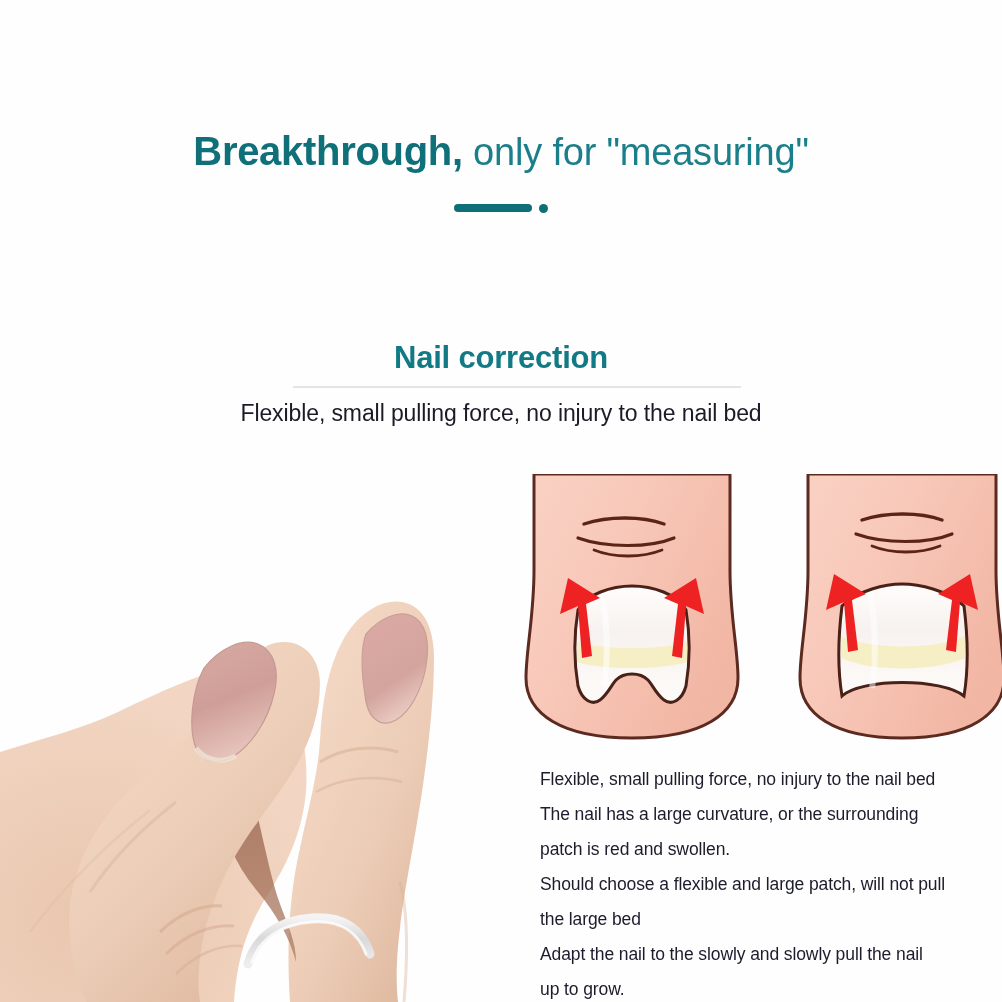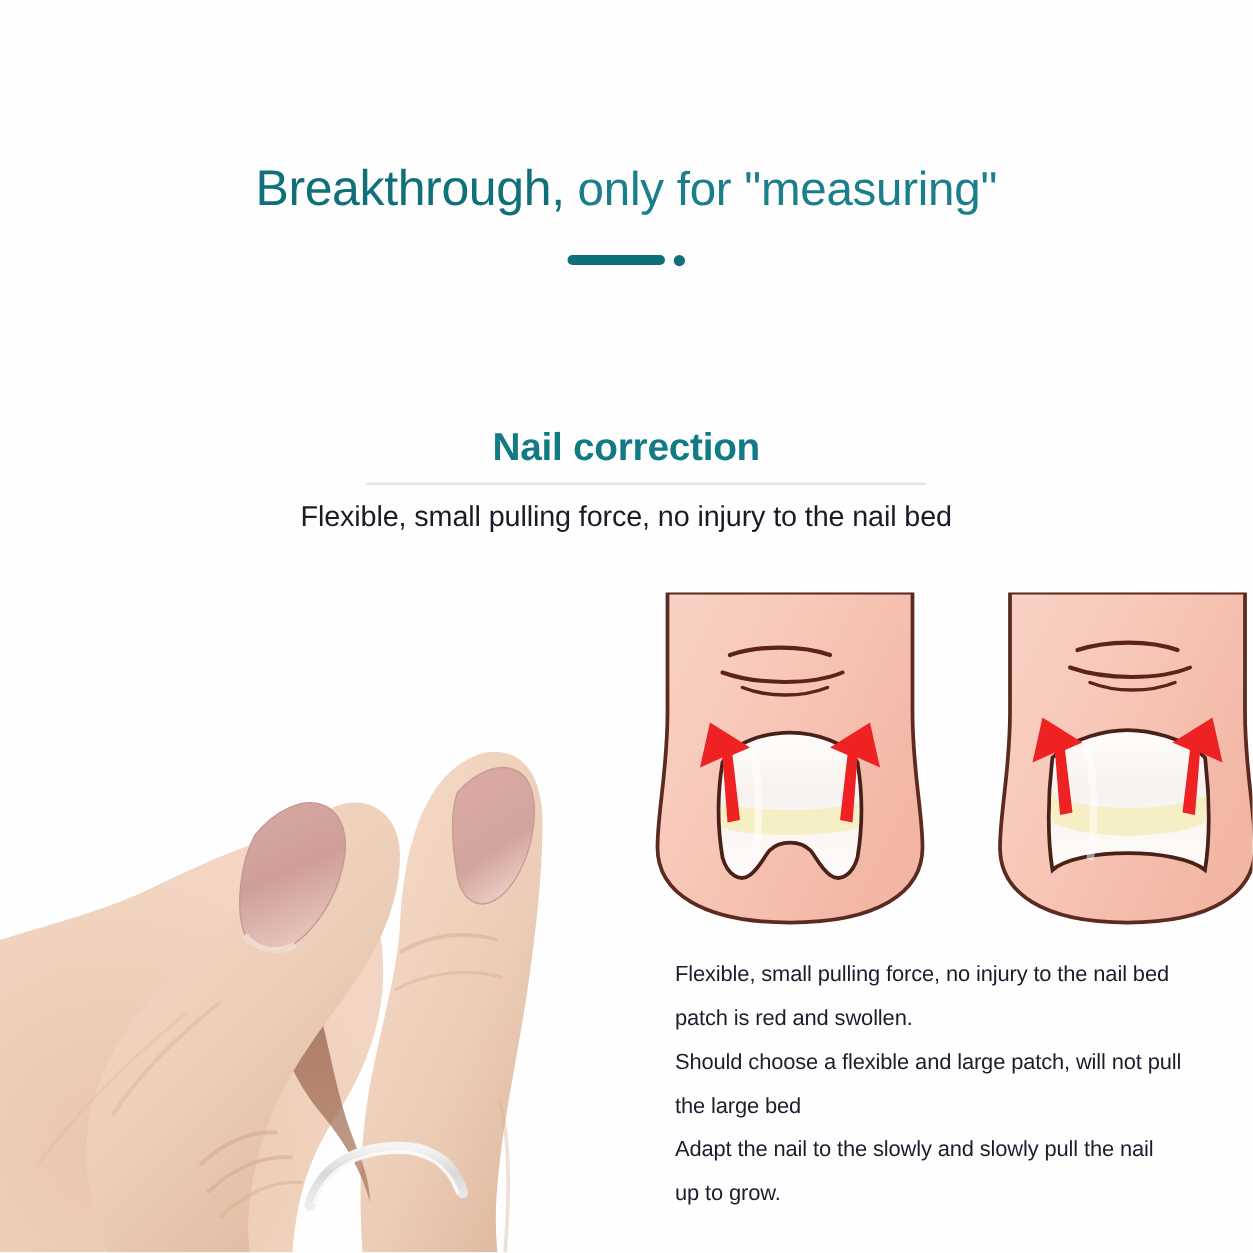--- a/index.html
+++ b/index.html
@@ -27,21 +27,21 @@
     position: absolute;
     top: 131px;
     left: 0;
     width: 1002px;
     text-align: center;
     white-space: nowrap;
     line-height: 1;
   }
   .headline-strong {
     font-size: 40px;
-    font-weight: normal;
+    font-weight: bold;
     color: #10707a;
     letter-spacing: -0.3px;
   }
   .headline-light {
     font-size: 38px;
     font-weight: normal;
     color: #1a7f8a;
     letter-spacing: -0.2px;
   }
 
@@ -305,20 +305,21 @@
     <g>
       <path d="M 62 178 L 58 128 L 40 136 L 48 100 L 80 120 L 66 126 L 72 176 Z" fill="#ee2222"></path>
     </g>
     <g>
       <path d="M 170 178 L 174 128 L 192 136 L 184 100 L 152 120 L 166 126 L 160 176 Z" fill="#ee2222"></path>
     </g>
   </svg>
 
   <div class="body-text">
     <div class="body-line">Flexible, small pulling force, no injury to the nail bed</div>
+    <div class="body-line">The nail has a large curvature, or the surrounding</div>
     <div class="body-line">patch is red and swollen.</div>
     <div class="body-line">Should choose a flexible and large patch, will not pull</div>
     <div class="body-line">the large bed</div>
     <div class="body-line">Adapt the nail to the slowly and slowly pull the nail</div>
     <div class="body-line">up to grow.</div>
   </div>
 
 </div>
 
 </body></html>

